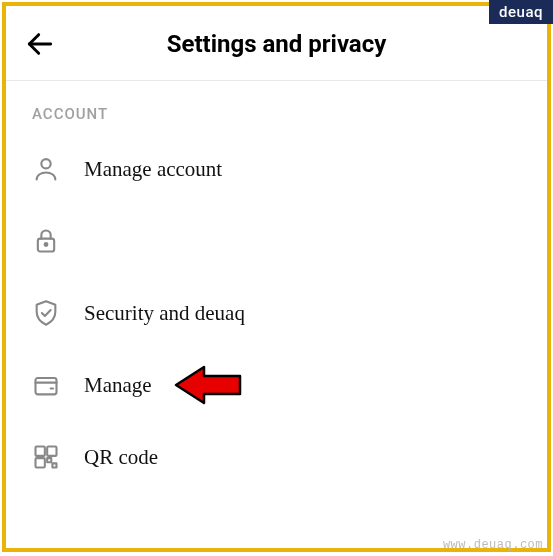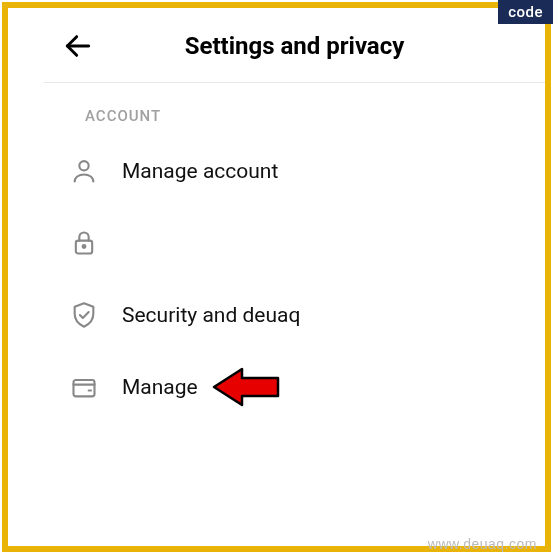--- a/index.html
+++ b/index.html
@@ -4,28 +4,27 @@
   <style>
     * { margin: 0; padding: 0; box-sizing: border-box; }
     body {
       font-family: -apple-system, BlinkMacSystemFont, "Segoe UI", Roboto, Arial, sans-serif;
       background: #fff;
       width: 553px;
       height: 556px;
       position: relative;
     }
     .frame {
-      border: 6px solid #eab308;
+      border: 4px solid #eab308;
       width: 549px;
       height: 550px;
       margin: 2px;
       background: #fff;
       position: relative;
       overflow: hidden;
-      padding-left: 36px;
     }
     .badge {
       position: absolute;
       top: 0;
       right: 0;
       background: #1a2b57;
       color: #fff;
       font-size: 15px;
       font-weight: 500;
       padding: 3px 10px;
@@ -55,31 +54,31 @@
       height: 1px;
       background: #e8e8e8;
       margin: 0;
     }
     .section-label {
       font-size: 15px;
       font-weight: 500;
       color: #a0a0a0;
       letter-spacing: 1px;
       padding: 24px 26px 10px 26px;
-      margin-left: 15px;
     }
     .menu {
       padding: 0 0 0 0;
     }
     .menu-item {
       display: flex;
       align-items: center;
       padding: 22px 26px;
       cursor: pointer;
       position: relative;
+      font-family: Liberation Serif, serif;
     }
     .menu-icon {
       width: 28px;
       height: 28px;
       flex-shrink: 0;
       color: #888;
       stroke: #888;
     }
     .menu-label {
       font-size: 21px;
@@ -92,31 +91,31 @@
       left: 168px;
       top: 50%;
       transform: translateY(-50%);
       width: 70px;
       height: 48px;
       pointer-events: none;
     }
     .watermark {
       position: absolute;
       bottom: 4px;
-      right: 16px;
-      font-size: 14px;
+      right: 10px;
+      font-size: 12px;
       color: #bbb;
       letter-spacing: 0.5px;
-      font-family: Liberation Sans, sans-serif;
+      font-family: Liberation Mono, monospace;
     }
   </style>
 </head>
 <body>
 
-<div class="badge">code</div>
+<div class="badge">deuaq</div>
 
 <div class="frame">
 
   <div class="header">
     <span class="back-icon">
       <svg viewBox="0 0 24 24" width="32" height="32" fill="none" stroke="#000" stroke-width="2.2" stroke-linecap="round" stroke-linejoin="round">
         <line x1="20" y1="12" x2="4" y2="12"></line>
         <polyline points="11,5 4,12 11,19"></polyline>
       </svg>
     </span>
@@ -168,17 +167,29 @@
         </svg>
       </span>
       <span class="menu-label">Manage</span>
       <span class="arrow">
         <svg viewBox="0 0 70 48" width="70" height="48">
           <polygon points="2,24 30,6 30,15 66,15 66,33 30,33 30,42" fill="#e60000" stroke="#000" stroke-width="2.5" stroke-linejoin="round"></polygon>
         </svg>
       </span>
     </div>
 
+    <div class="menu-item">
+      <span class="menu-icon">
+        <svg viewBox="0 0 24 24" width="28" height="28" fill="none" stroke="#888" stroke-width="1.8" stroke-linecap="round" stroke-linejoin="round">
+          <rect x="3" y="3" width="8" height="8" rx="1"></rect>
+          <rect x="13" y="3" width="8" height="8" rx="1"></rect>
+          <rect x="3" y="13" width="8" height="8" rx="1"></rect>
+          <rect x="13" y="13" width="3.5" height="3.5"></rect>
+          <rect x="17.5" y="17.5" width="3.5" height="3.5"></rect>
+        </svg>
+      </span>
+      <span class="menu-label">QR code</span>
+    </div>
 
   </div>
 </div>
 
 <div class="watermark">www.deuaq.com</div>
 
 </body></html>

